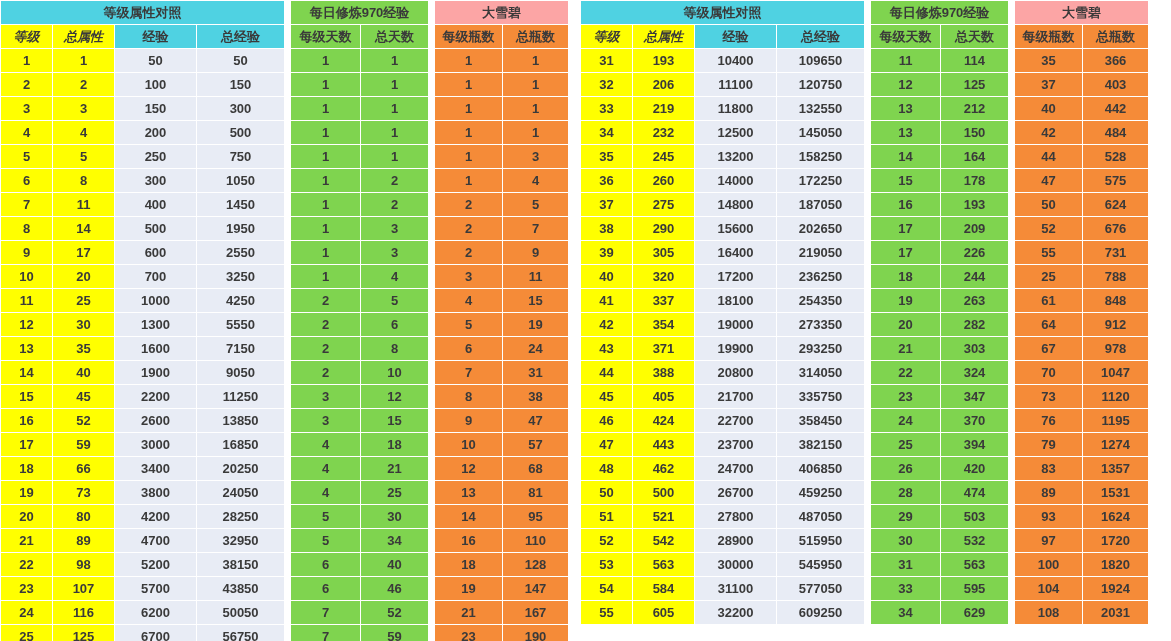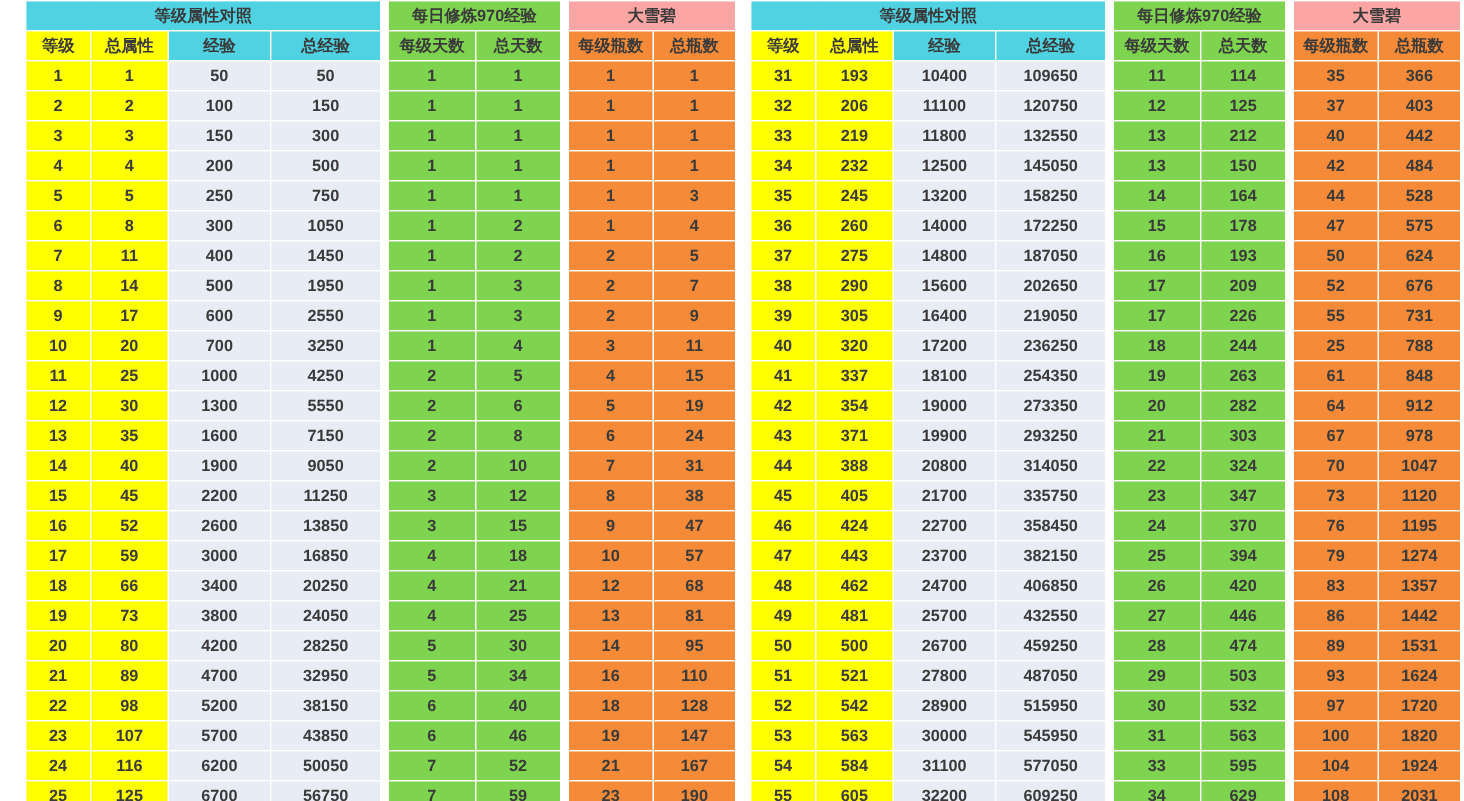--- a/index.html
+++ b/index.html
@@ -11,21 +11,20 @@
     overflow: hidden;
     font-family: "Liberation Sans", sans-serif;
   }
   .sheet {
     position: relative;
     width: 1171px;
     height: 641px;
     display: flex;
     gap: 12px;
     box-sizing: border-box;
-    padding-left: 20px;
   }
   .panel {
     width: 568px;
     display: flex;
     flex-direction: column;
   }
   table.grid {
     border-collapse: collapse;
     table-layout: fixed;
     width: 100%;
@@ -56,21 +55,21 @@
   .g-orange { background: #fca5a5; }
   .spacer-col { background: #ffffff; border: none !important; width: 6px; }
 
   
   .s-head td {
     height: 25px;
     line-height: 25px;
     font-size: 13.5px;
     color: #1a1a1a;
   }
-  .sh-yellow { background: #ffff00; }
+  .sh-yellow { background: #ffff00; font-style: italic; }
   .sh-cyan { background: #4fd2e2; }
   .sh-green { background: #7fd44f; }
   .sh-orange { background: #f58b38; margin-left: 48px; }
 
   
   .c-yellow { background: #ffff00; color: #3a3a3a; }
   .c-blue-lt { background: #e8ecf5; color: #3a3a3a; }
   .c-green { background: #7fd44f; color: #3a3a3a; }
   .c-orange { background: #f58b38; color: #3a3a3a; }
 
@@ -676,32 +675,20 @@
             <td class="c-blue-lt">24700</td>
             <td class="c-blue-lt">406850</td>
             <td class="spacer-col"></td>
             <td class="c-green">26</td>
             <td class="c-green">420</td>
             <td class="spacer-col"></td>
             <td class="c-orange">83</td>
             <td class="c-orange">1357</td>
           </tr>
           <tr>
-            <td class="c-yellow">49</td>
-            <td class="c-yellow">481</td>
-            <td class="c-blue-lt">25700</td>
-            <td class="c-blue-lt">432550</td>
-            <td class="spacer-col"></td>
-            <td class="c-green">27</td>
-            <td class="c-green">446</td>
-            <td class="spacer-col"></td>
-            <td class="c-orange">86</td>
-            <td class="c-orange">1442</td>
-          </tr>
-          <tr>
             <td class="c-yellow">50</td>
             <td class="c-yellow">500</td>
             <td class="c-blue-lt">26700</td>
             <td class="c-blue-lt">459250</td>
             <td class="spacer-col"></td>
             <td class="c-green">28</td>
             <td class="c-green">474</td>
             <td class="spacer-col"></td>
             <td class="c-orange">89</td>
             <td class="c-orange">1531</td>

